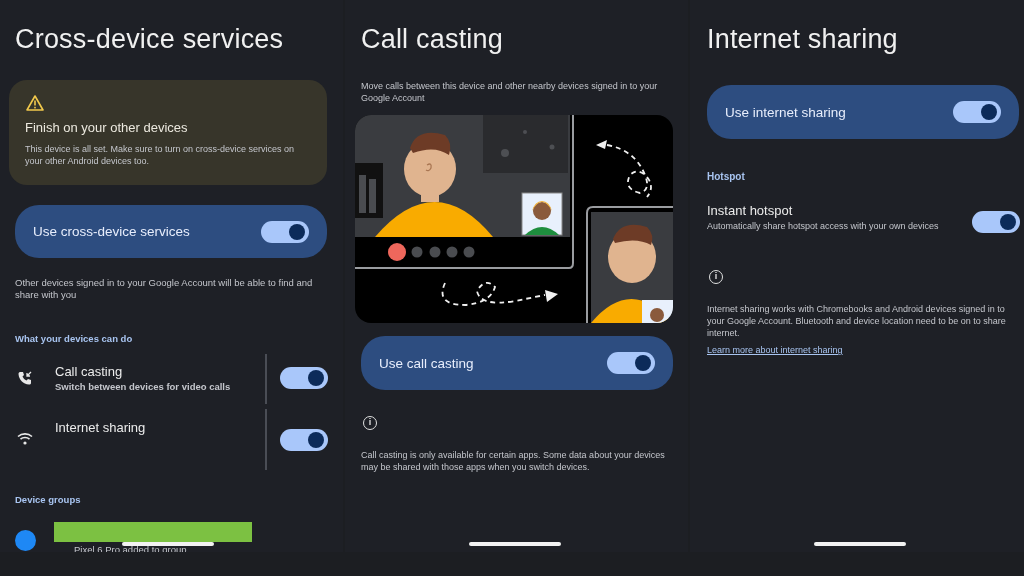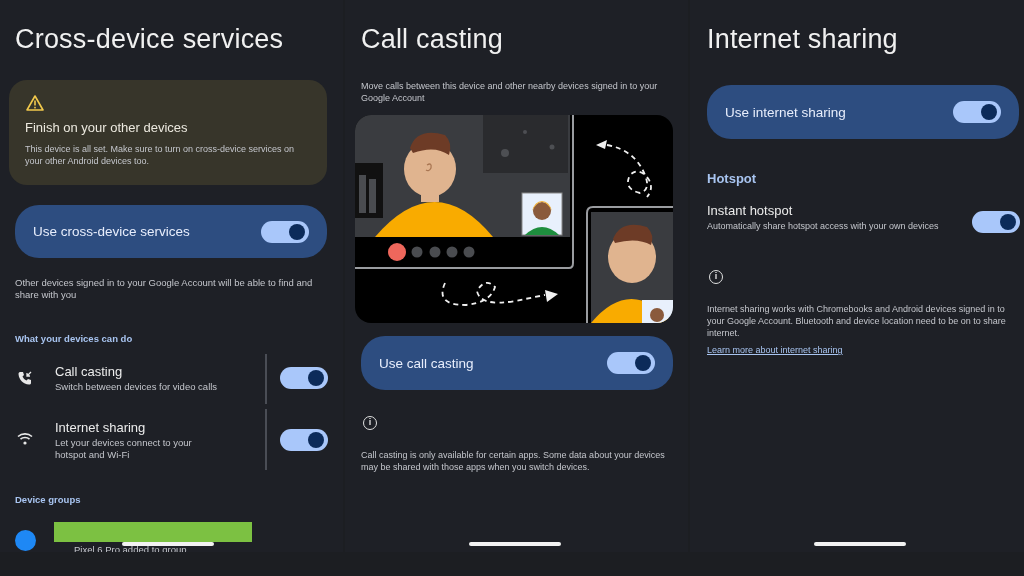--- a/index.html
+++ b/index.html
@@ -47,35 +47,34 @@
   <div class="small" style="position:absolute;left:15px;top:277px;width:315px;">Other devices signed in to your Google Account will be able to find and share with you</div>
 
   <div class="section-label" style="left:15px;top:333px;">What your devices can do</div>
 
   <div style="position:absolute;left:0;top:355px;width:343px;height:48px;">
     <svg style="position:absolute;left:17px;top:15px;" width="16" height="16" viewBox="0 0 16 16">
       <path d="M3 2 L6 2 L7 5 L5.5 6.5 C6.5 8.5 7.5 9.5 9.5 10.5 L11 9 L14 10 L14 13 C14 14 13 14.5 12 14.5 C6 14 2 10 1.5 4 C1.5 3 2 2 3 2 Z" fill="#e8e8e8"></path>
       <path d="M14 2 L10 6 M10 3 L10 6 L13 6" stroke="#e8e8e8" stroke-width="1.3" fill="none"></path>
     </svg>
     <div class="row-title" style="position:absolute;left:55px;top:9px;">Call casting</div>
-    <div class="small" style="position:absolute;left:55px;top:26px;">Switch between devices for video calls</div>
+    <div class="small" style="position:absolute;left:55px;top:26px;font-weight:bold;">Switch between devices for video calls</div>
   </div>
   <div class="vdivider" style="left:265px;top:354px;height:50px;"></div>
   <div class="switch" style="position:absolute;left:280px;top:367px;">
       <div class="knob"></div>
     </div>
 
   <div style="position:absolute;left:0;top:410px;width:343px;height:60px;">
     <svg style="position:absolute;left:17px;top:22px;" width="16" height="13" viewBox="0 0 16 13">
       <path d="M1 4.5 C5 1 11 1 15 4.5" stroke="#e8e8e8" stroke-width="1.6" fill="none"></path>
       <path d="M3.5 7.2 C6 5 10 5 12.5 7.2" stroke="#e8e8e8" stroke-width="1.6" fill="none"></path>
       <circle cx="8" cy="11" r="1.6" fill="#e8e8e8"></circle>
     </svg>
     <div class="row-title" style="position:absolute;left:55px;top:10px;">Internet sharing</div>
-    <div class="small" style="position:absolute;left:55px;top:27px;width:165px;">Let your devices connect to your hotspot and Wi-Fi</div>
   </div>
   <div class="vdivider" style="left:265px;top:409px;height:61px;"></div>
   <div class="switch" style="position:absolute;left:280px;top:429px;">
       <div class="knob"></div>
     </div>
 
   <div class="section-label" style="left:15px;top:494px;">Device groups</div>
 
   <div style="position:absolute;left:0;top:520px;width:343px;height:40px;">
     <div style="position:absolute;left:15px;top:10px;width:21px;height:21px;border-radius:50%;background:#1e88f5;"></div>
@@ -146,21 +145,21 @@
 <div class="panel" id="p3">
   <div class="page-title" style="left:17px;top:24px;">Internet sharing</div>
 
   <div class="toggle-card" style="left:17px;top:85px;width:312px;height:54px;">
     <span class="label">Use internet sharing</span>
     <div class="switch">
         <div class="knob"></div>
       </div>
   </div>
 
-  <div class="section-label" style="left:17px;top:171px;font-size:13px;">Hotspot</div>
+  <div class="section-label" style="left:17px;top:171px;font-size:10px;">Hotspot</div>
 
   <div style="position:absolute;left:0;top:200px;width:334px;height:48px;">
     <div class="row-title" style="position:absolute;left:17px;top:3px;">Instant hotspot</div>
     <div class="small" style="position:absolute;left:17px;top:20px;width:240px;font-size:9px;">Automatically share hotspot access with your own devices</div>
     <div class="switch" style="position:absolute;left:282px;top:11px;">
         <div class="knob"></div>
       </div>
   </div>
 
   <div class="info-icon" style="left:19px;top:270px;">i</div>

